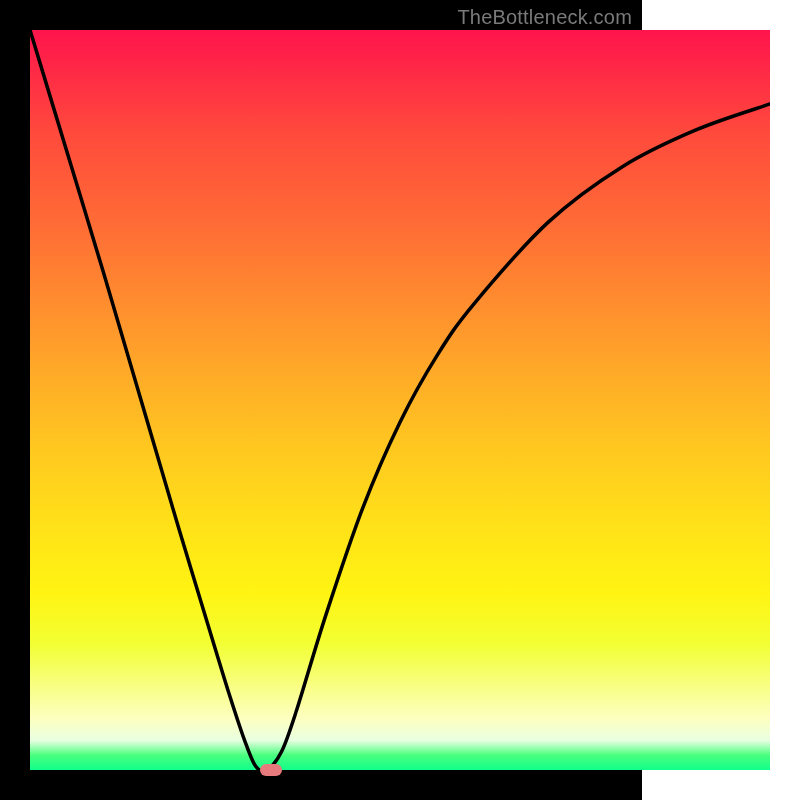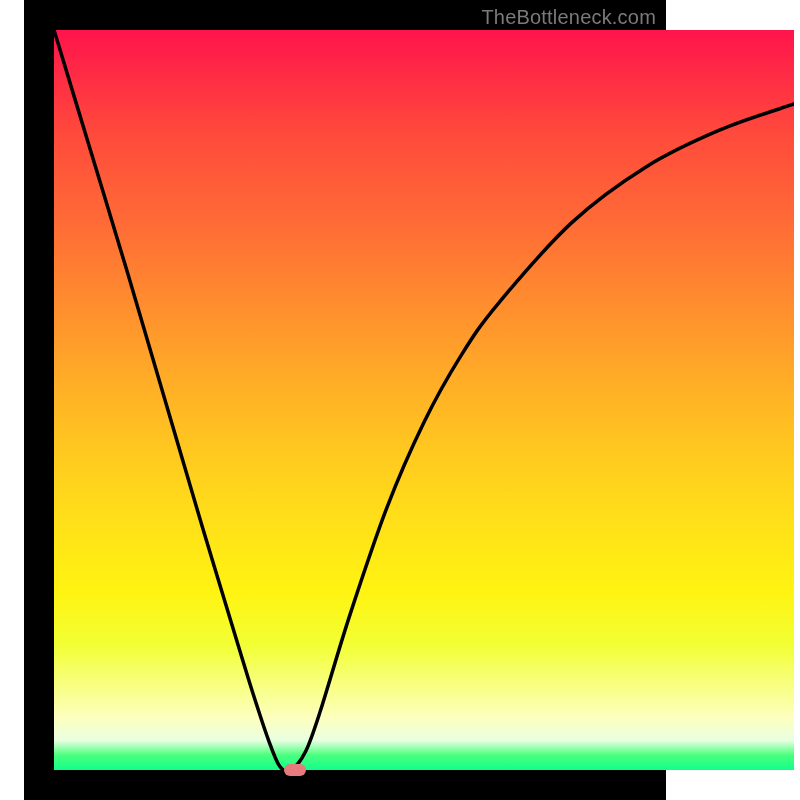--- a/index.html
+++ b/index.html
@@ -8,21 +8,20 @@
     width: 800px;
     height: 800px;
     overflow: hidden;
     font-family: Arial, Helvetica, sans-serif;
   }
   #stage {
     position: relative;
     width: 642px;
     height: 800px;
     background: #000000;
-    margin-left: 24px;
   }
   #attribution {
     position: absolute;
     top: 6px;
     right: 10px;
     font-size: 20px;
     color: #7a7a7a;
     font-weight: 500;
     letter-spacing: 0.2px;
     z-index: 5;

